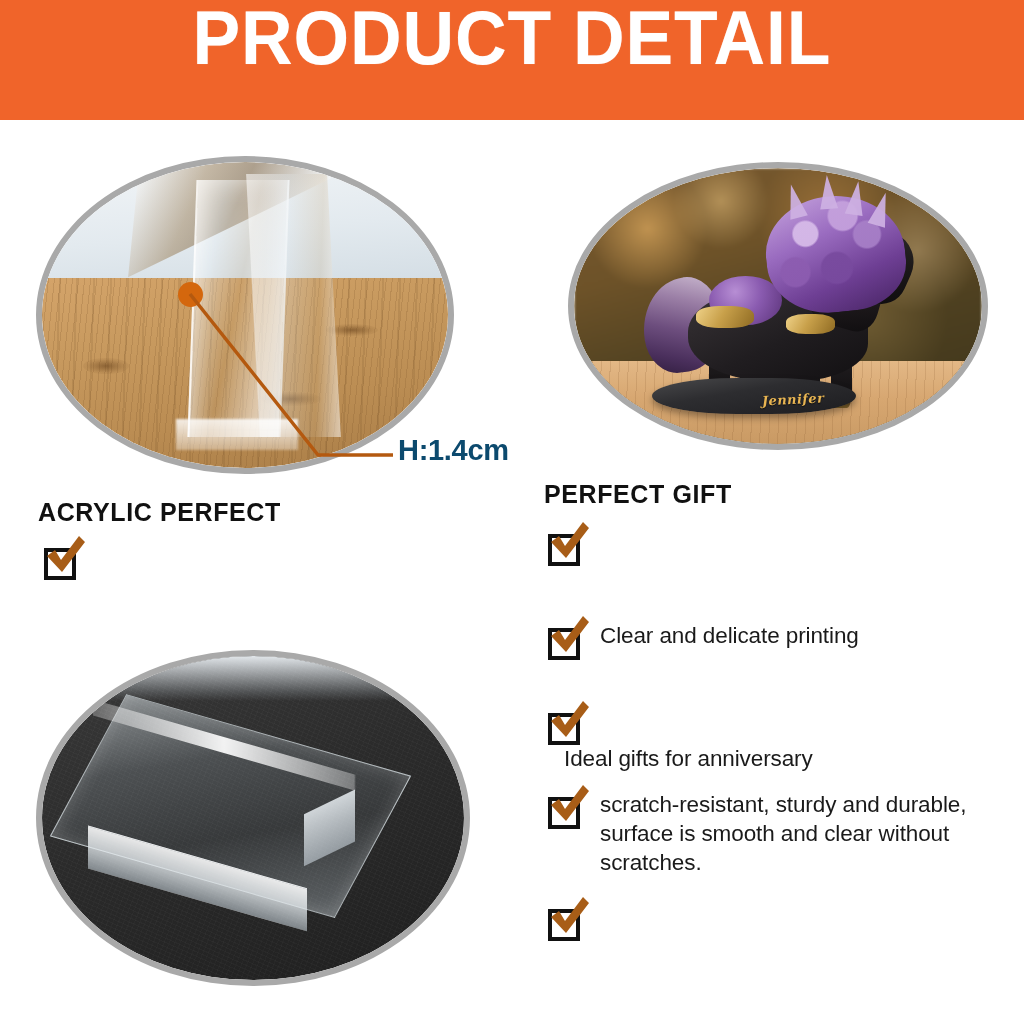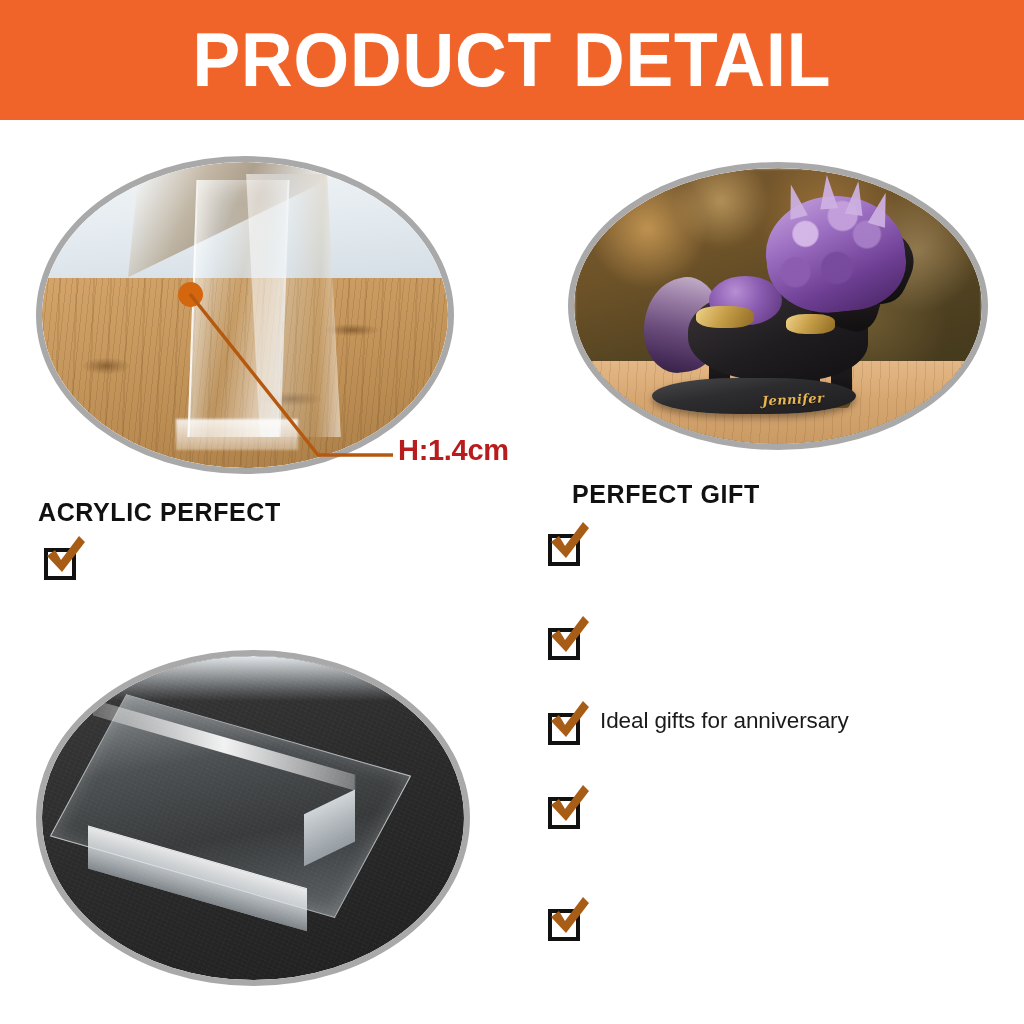--- a/index.html
+++ b/index.html
@@ -16,21 +16,20 @@
   }
 
   
   .banner {
     position: absolute;
     left: 0; top: 0;
     width: 1024px;
     height: 120px;
     background: #f0642a;
     display: flex;
-    align-items: center;
     justify-content: center;
   }
   .banner-title {
     color: #ffffff;
     font-family: "Liberation Sans Narrow", "Liberation Sans", sans-serif;
     font-weight: bold;
     font-size: 76px;
     letter-spacing: 1px;
     line-height: 1;
     transform: scaleX(0.94);
@@ -135,21 +134,21 @@
   }
   .leader-svg {
     position: absolute;
     left: 0; top: 0;
     width: 1024px; height: 1024px;
     pointer-events: none;
   }
   .callout-label {
     position: absolute;
     left: 398px; top: 434px;
-    color: #b91c1c;
+    color: #0c4a6e;
     font-weight: bold;
     font-size: 29px;
     letter-spacing: -0.3px;
     white-space: nowrap;
   }
 
   
   #photo-figurine { left: 568px; top: 162px; width: 420px; height: 288px; }
   .room-bokeh {
     position: absolute; inset: 0;
@@ -315,21 +314,21 @@
   
   .section-heading {
     position: absolute;
     color: #111111;
     font-weight: bold;
     font-size: 25px;
     letter-spacing: 0.6px;
     white-space: nowrap;
   }
   #heading-acrylic-material { left: 38px; top: 498px; }
-  #heading-perfect-gift     { left: 572px; top: 480px; }
+  #heading-perfect-gift     { left: 544px; top: 480px; }
 
   .check-row {
     position: absolute;
     display: flex;
     align-items: flex-start;
   }
   .checkbox-mark {
     position: relative;
     width: 36px; height: 36px;
     flex: 0 0 36px;
@@ -353,21 +352,21 @@
     color: #1a1a1a;
     font-size: 22.5px;
     line-height: 1.28;
     letter-spacing: -0.1px;
     font-weight: normal;
   }
 
   #row-acrylic-0 { left: 44px;  top: 542px; width: 470px; }
   #row-gift-0    { left: 548px; top: 528px; width: 450px; }
   #row-gift-1    { left: 548px; top: 622px; width: 450px; }
-  #row-gift-2    { left: 548px; top: 707px; width: 450px; }
+  #row-gift-2    { left: 548px; top: 707px; width: 450px; flex-direction: column; }
   #row-gift-3    { left: 548px; top: 791px; width: 455px; }
   #row-gift-4    { left: 548px; top: 903px; width: 450px; }
 </style>
 </head>
 <body>
 
 <div class="banner">
   <div class="banner-title">PRODUCT DETAIL</div>
 </div>
 
@@ -456,39 +455,41 @@
   </span>
 </div>
 
 <div class="check-row" id="row-gift-1">
   <span class="checkbox-mark">
     <span class="box"></span>
     <svg class="tick" viewBox="0 0 46 46">
       <polygon points="5,22 13,16 19,26 37,2 43,8 20,38" fill="#a85d17"></polygon>
     </svg>
   </span>
+  <span class="check-text">Clear and delicate printing</span>
 </div>
 
 <div class="check-row" id="row-gift-2">
   <span class="checkbox-mark">
     <span class="box"></span>
     <svg class="tick" viewBox="0 0 46 46">
       <polygon points="5,22 13,16 19,26 37,2 43,8 20,38" fill="#a85d17"></polygon>
     </svg>
   </span>
   <span class="check-text">Ideal gifts for anniversary</span>
 </div>
 
 <div class="check-row" id="row-gift-3">
   <span class="checkbox-mark">
     <span class="box"></span>
     <svg class="tick" viewBox="0 0 46 46">
       <polygon points="5,22 13,16 19,26 37,2 43,8 20,38" fill="#a85d17"></polygon>
     </svg>
   </span>
+  <span class="check-text">scratch-resistant, sturdy and durable, surface is smooth and clear without scratches.</span>
 </div>
 
 <div class="check-row" id="row-gift-4">
   <span class="checkbox-mark">
     <span class="box"></span>
     <svg class="tick" viewBox="0 0 46 46">
       <polygon points="5,22 13,16 19,26 37,2 43,8 20,38" fill="#a85d17"></polygon>
     </svg>
   </span>
 </div>

